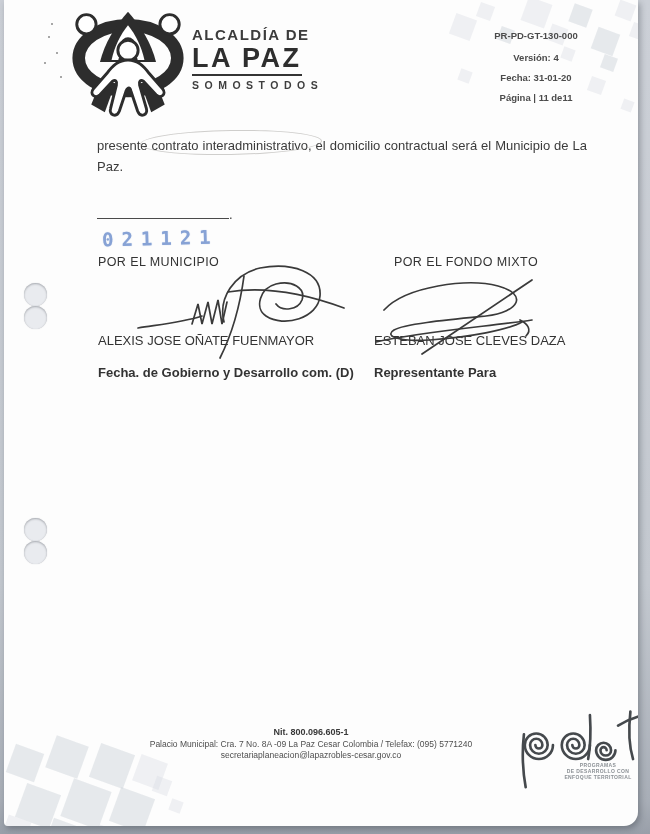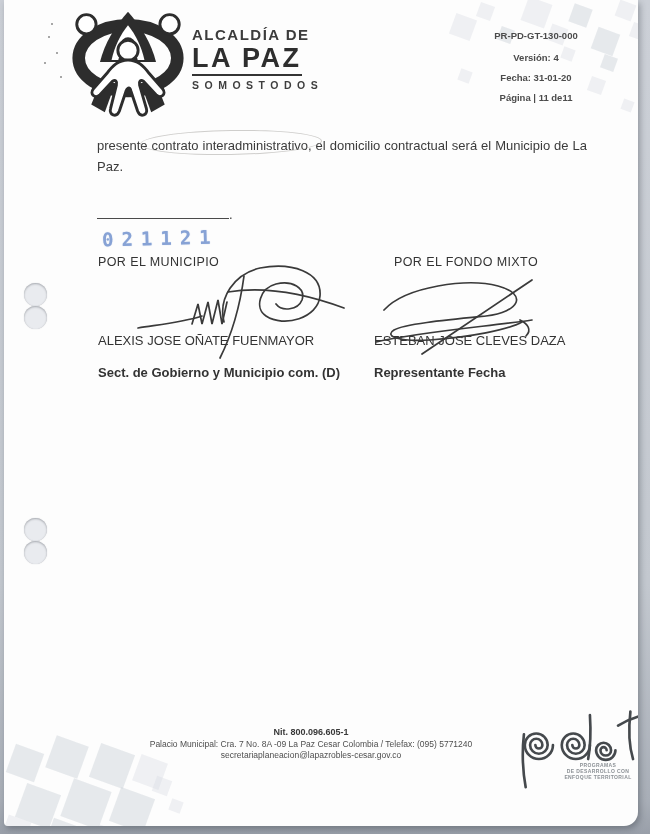--- a/index.html
+++ b/index.html
@@ -167,23 +167,23 @@
   </svg>
 
   <svg class="sig-svg right" viewBox="0 0 180 82" fill="none" stroke="#3a3a3a" stroke-width="1.7" stroke-linecap="round">
     <path d="M14 36 C36 12 98 4 128 12 C158 20 150 38 116 42 C76 46 34 50 24 56 C14 62 28 68 60 66 C100 63 138 56 152 48"></path>
     <path d="M6 68 C48 58 122 52 162 46"></path>
     <path d="M162 6 L52 80"></path>
     <path d="M150 46 C158 50 162 56 156 62"></path>
   </svg>
 
   <div class="sig-name left">ALEXIS JOSE OÑATE FUENMAYOR</div>
-  <div class="sig-role left">Sect. de Gobierno y Municipio com. (D)</div>
+  <div class="sig-role left">Fecha. de Gobierno y Desarrollo com. (D)</div>
   <div class="sig-name right">ESTEBAN JOSE CLEVES DAZA</div>
-  <div class="sig-role right">Representante Fecha</div>
+  <div class="sig-role right">Representante Para</div>
 
   <div class="hole" style="left:20px;top:283px;"></div>
   <div class="hole" style="left:20px;top:306px;"></div>
   <div class="hole" style="left:20px;top:518px;"></div>
   <div class="hole" style="left:20px;top:541px;"></div>
 
   <div class="footer">
     <div class="nit">Nit. 800.096.605-1</div>
     <div class="fl">Palacio Municipal: Cra. 7 No. 8A -09 La Paz Cesar Colombia  / Telefax: (095) 5771240</div>
     <div class="fl">secretariaplaneacion@lapazrobles-cesar.gov.co</div>

